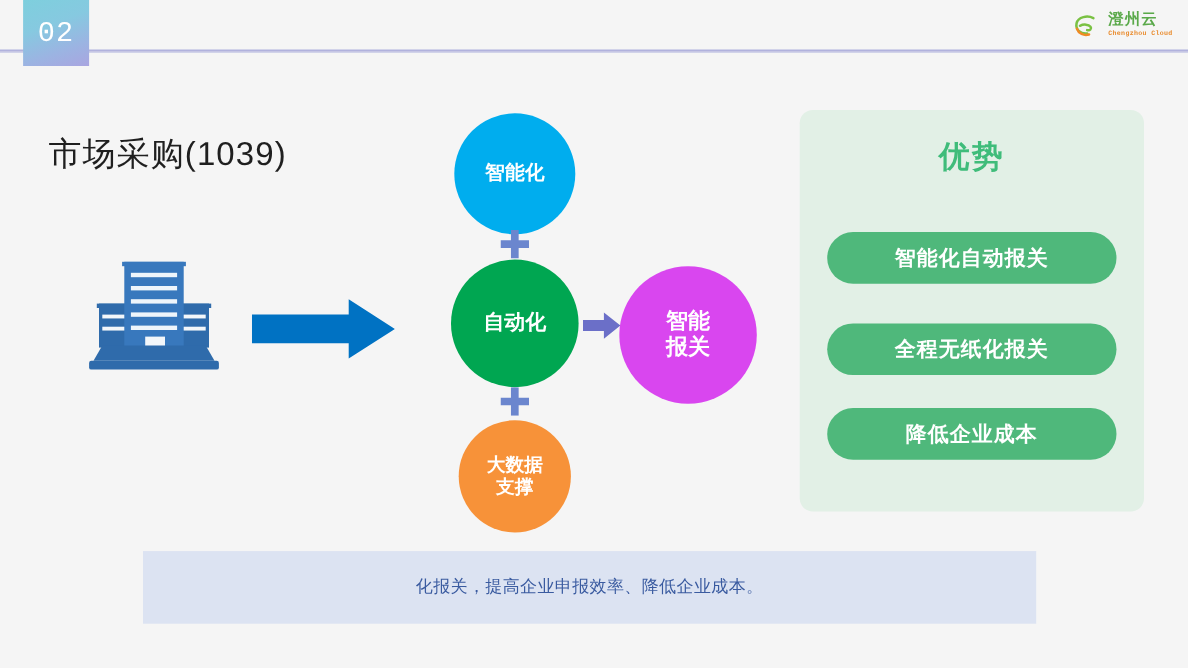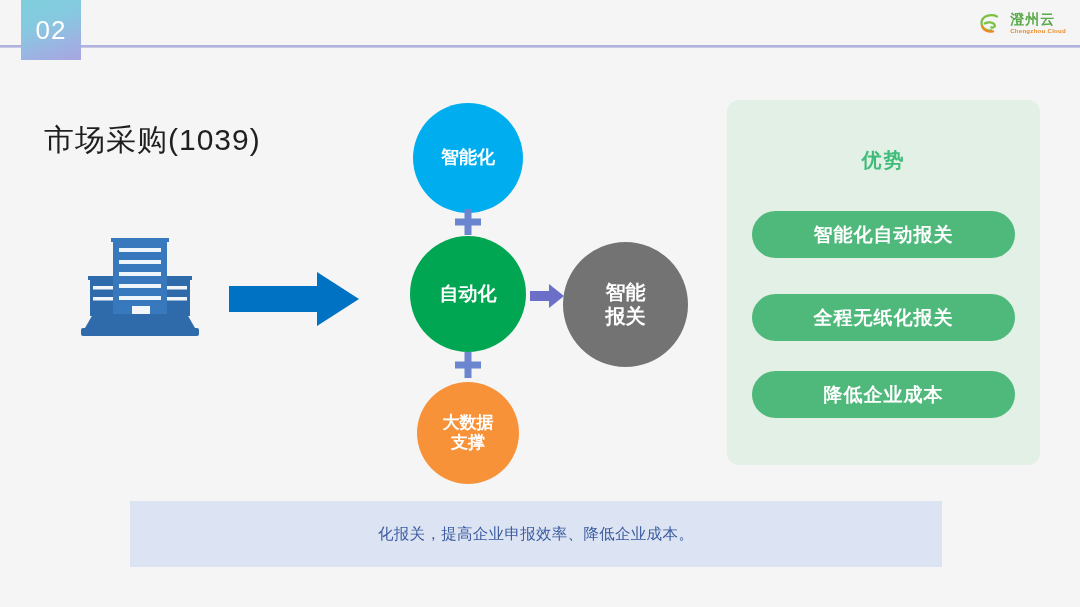--- a/index.html
+++ b/index.html
@@ -14,20 +14,21 @@
     overflow: hidden;
     position: relative;
   }
 
   
   .header {
     position: absolute;
     left: 0; top: 0;
     width: 1080px;
     height: 78px;
+    font-family: Liberation Mono, monospace;
   }
   .header-rule {
     position: absolute;
     left: 0; top: 45px;
     width: 1080px;
     height: 2px;
     background: #9a9bd4;
     opacity: .75;
   }
   .header-rule2 {
@@ -148,21 +149,21 @@
   }
   .c-data {
     left: 417px; top: 382px;
     width: 102px; height: 102px;
     background: #f79239;
     font-size: 17px;
   }
   .c-result {
     left: 563px; top: 242px;
     width: 125px; height: 125px;
-    background: #737373;
+    background: #d946ef;
     font-size: 20px;
   }
 
   .plus {
     position: absolute;
     width: 26px; height: 26px;
   }
   .plus-1 { left: 455px; top: 209px; }
   .plus-2 { left: 455px; top: 352px; }
 
@@ -176,24 +177,24 @@
   .adv-panel {
     position: absolute;
     left: 727px; top: 100px;
     width: 313px;
     height: 365px;
     background: #e2f0e6;
     border-radius: 12px;
   }
   .adv-title {
     position: absolute;
-    left: 0; top: 47px;
+    left: 0; top: 24px;
     width: 313px;
     text-align: center;
-    font-size: 20px;
+    font-size: 28px;
     font-weight: bold;
     color: #3fbc7a;
     letter-spacing: 2px;
   }
   .adv-pill {
     position: absolute;
     left: 25px;
     width: 263px;
     height: 47px;
     background: #4fb87b;

